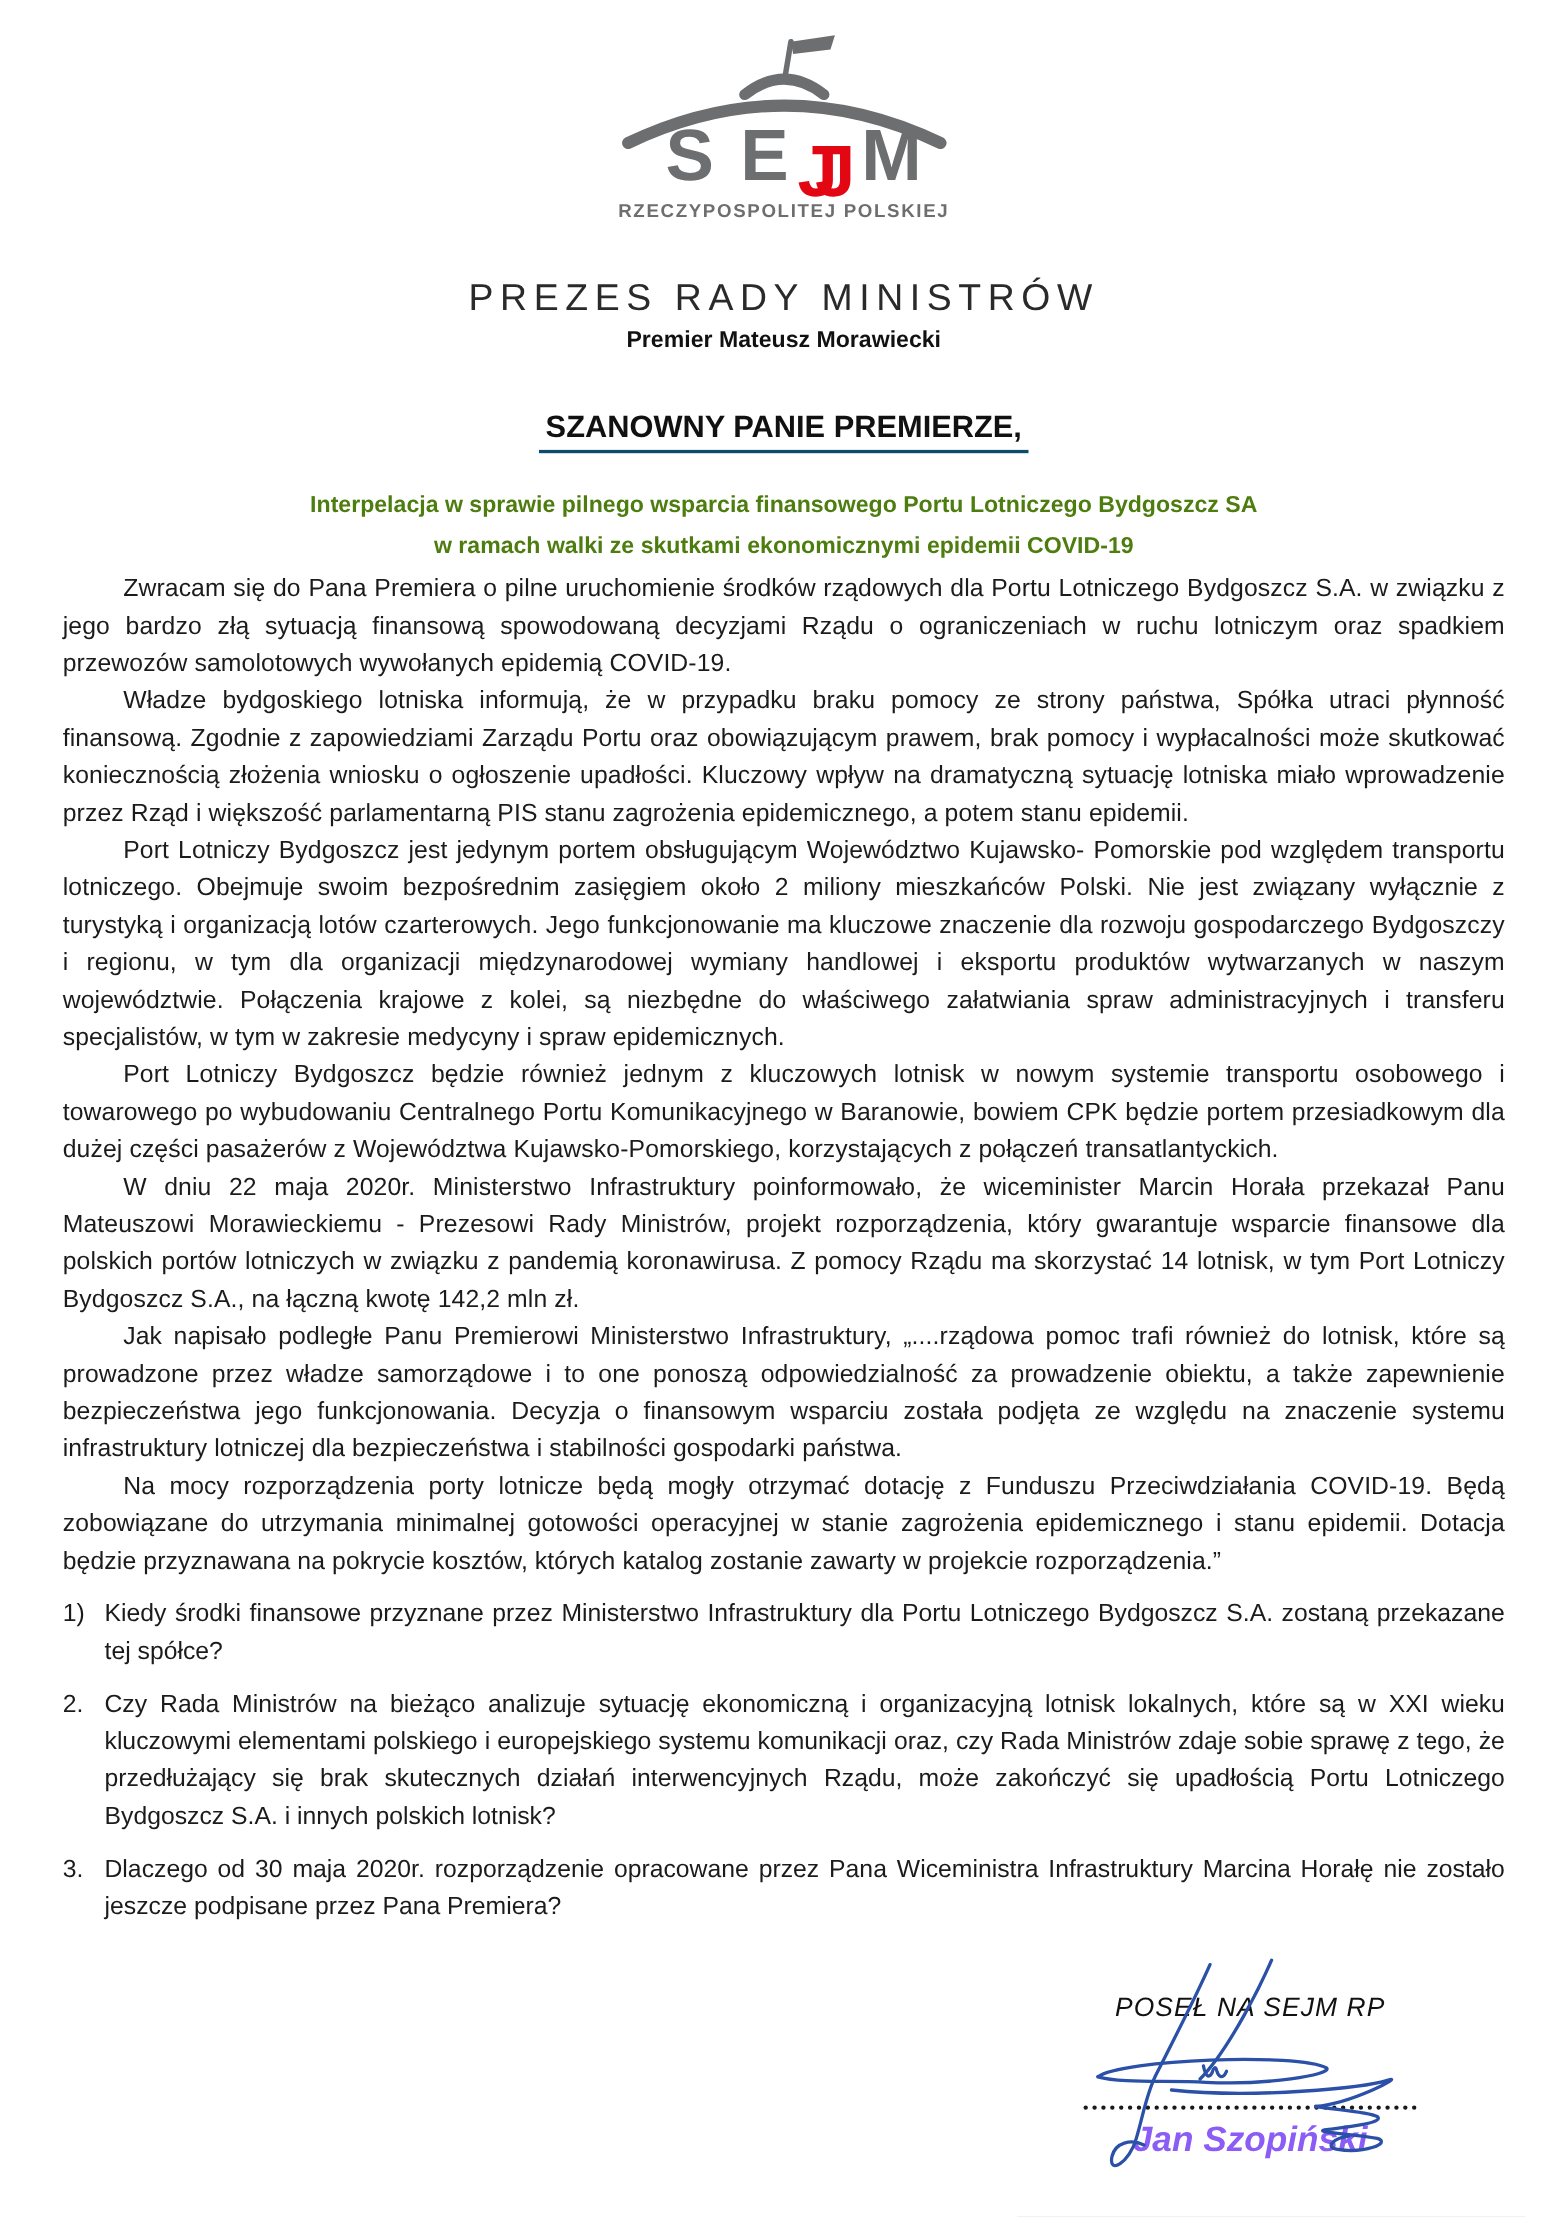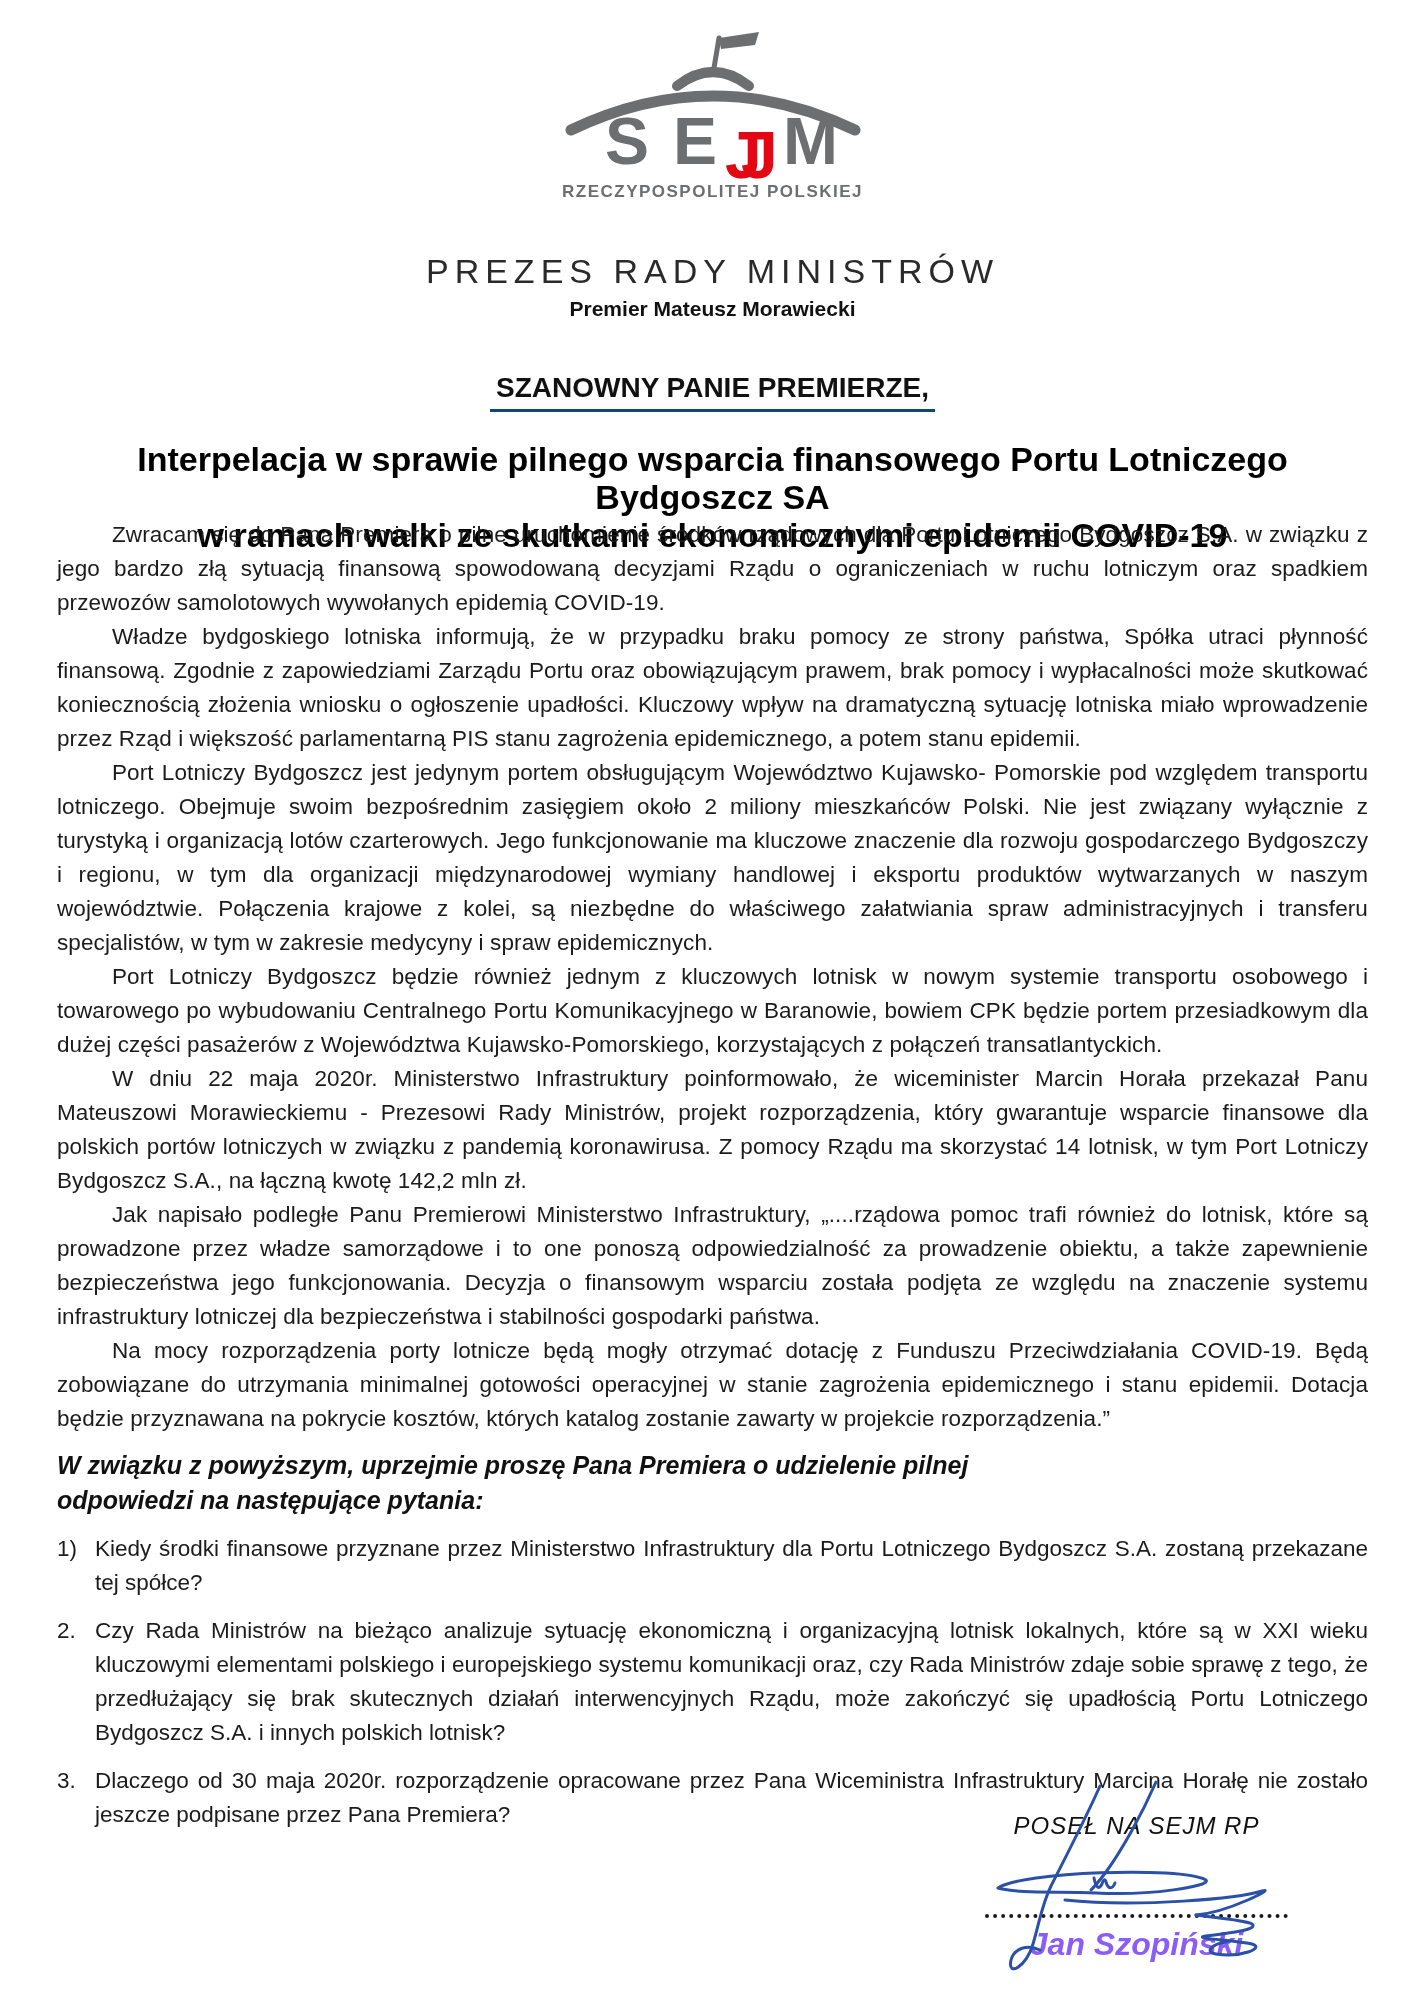--- a/index.html
+++ b/index.html
@@ -25,21 +25,21 @@
   }
   .addressee-name{
     margin-top:6px;font-size:21px;font-weight:bold;color:#111;
   }
   .salutation-wrap{position:absolute;top:372px;left:0;width:100%;text-align:center;}
   .salutation{
     display:inline-block;font-size:28px;font-weight:bold;color:#111;
     border-bottom:3px solid #0c4a6e;padding:0 6px 5px 6px;
   }
   .subject{position:absolute;top:440px;left:57px;width:1311px;text-align:center;}
-  .subject div{font-size:34px;font-weight:bold;line-height:38px;color:#000000;}
+  .subject div{font-size:21px;font-weight:bold;line-height:38px;color:#4d7c0f;}
   
   .body-text{position:absolute;top:518px;left:57px;width:1311px;}
   .body-text p{
     margin:0;font-size:22.5px;line-height:34px;text-align:justify;
     text-indent:55px;color:#1b1b1b;letter-spacing:0.1px;
   }
   .request{margin-top:12px;font-size:25px;line-height:35px;font-weight:bold;font-style:italic;color:#111;}
   .questions{margin-top:14px;}
   .q-item{display:flex;margin-bottom:14px;}
   .q-marker{flex:0 0 38px;font-size:22.5px;line-height:34px;color:#1b1b1b;}
@@ -91,24 +91,20 @@
 
   <div class="body-text">
     <p>Zwracam się do Pana Premiera o pilne uruchomienie środków rządowych dla Portu Lotniczego Bydgoszcz S.A. w związku z jego bardzo złą sytuacją finansową spowodowaną decyzjami Rządu o ograniczeniach w ruchu lotniczym oraz spadkiem przewozów samolotowych wywołanych epidemią COVID-19.</p>
     <p>Władze bydgoskiego lotniska informują, że w przypadku braku pomocy ze strony państwa, Spółka utraci płynność finansową. Zgodnie z zapowiedziami Zarządu Portu oraz obowiązującym prawem, brak pomocy i wypłacalności może skutkować koniecznością złożenia wniosku o ogłoszenie upadłości. Kluczowy wpływ na dramatyczną sytuację lotniska miało wprowadzenie przez Rząd i większość parlamentarną PIS stanu zagrożenia epidemicznego, a potem stanu epidemii.</p>
     <p>Port Lotniczy Bydgoszcz jest jedynym portem obsługującym Województwo Kujawsko- Pomorskie pod względem transportu lotniczego. Obejmuje swoim bezpośrednim zasięgiem około 2 miliony mieszkańców Polski. Nie jest związany wyłącznie z turystyką i organizacją lotów czarterowych. Jego funkcjonowanie ma kluczowe znaczenie dla rozwoju gospodarczego Bydgoszczy i regionu, w tym dla organizacji międzynarodowej wymiany handlowej i eksportu produktów wytwarzanych w naszym województwie. Połączenia krajowe z kolei, są niezbędne do właściwego załatwiania spraw administracyjnych i transferu specjalistów, w tym w zakresie medycyny i spraw epidemicznych.</p>
     <p>Port Lotniczy Bydgoszcz będzie również jednym z kluczowych lotnisk w nowym systemie transportu osobowego i towarowego po wybudowaniu Centralnego Portu Komunikacyjnego w Baranowie, bowiem CPK będzie portem przesiadkowym dla dużej części pasażerów z Województwa Kujawsko-Pomorskiego, korzystających z połączeń transatlantyckich.</p>
     <p>W dniu 22 maja 2020r. Ministerstwo Infrastruktury poinformowało, że wiceminister Marcin Horała przekazał Panu Mateuszowi Morawieckiemu - Prezesowi Rady Ministrów, projekt rozporządzenia, który gwarantuje wsparcie finansowe dla polskich portów lotniczych w związku z pandemią koronawirusa. Z pomocy Rządu ma skorzystać 14 lotnisk, w tym Port Lotniczy Bydgoszcz S.A., na łączną kwotę 142,2 mln zł.</p>
     <p>Jak napisało podległe Panu Premierowi Ministerstwo Infrastruktury, „....rządowa pomoc trafi również do lotnisk, które są prowadzone przez władze samorządowe i to one ponoszą odpowiedzialność za prowadzenie obiektu, a także zapewnienie bezpieczeństwa jego funkcjonowania. Decyzja o finansowym wsparciu została podjęta ze względu na znaczenie systemu infrastruktury lotniczej dla bezpieczeństwa i stabilności gospodarki państwa.</p>
     <p>Na mocy rozporządzenia porty lotnicze będą mogły otrzymać dotację z Funduszu Przeciwdziałania COVID-19. Będą zobowiązane do utrzymania minimalnej gotowości operacyjnej w stanie zagrożenia epidemicznego i stanu epidemii. Dotacja będzie przyznawana na pokrycie kosztów, których katalog zostanie zawarty w projekcie rozporządzenia.”</p>
 
-    <div class="request">
-      <div>W związku z powyższym, uprzejmie proszę Pana Premiera o udzielenie pilnej</div>
-      <div>odpowiedzi na następujące pytania:</div>
-    </div>
 
     <div class="questions">
       <div class="q-item">
         <span class="q-marker">1)</span>
         <span class="q-text">Kiedy środki finansowe przyznane przez Ministerstwo Infrastruktury dla Portu Lotniczego Bydgoszcz S.A. zostaną przekazane tej spółce?</span>
       </div>
       <div class="q-item">
         <span class="q-marker">2.</span>
         <span class="q-text">Czy Rada Ministrów na bieżąco analizuje sytuację ekonomiczną i organizacyjną lotnisk lokalnych, które są w XXI wieku kluczowymi elementami polskiego i europejskiego systemu komunikacji oraz, czy Rada Ministrów zdaje sobie sprawę z tego, że przedłużający się brak skutecznych działań interwencyjnych Rządu, może zakończyć się upadłością Portu Lotniczego Bydgoszcz S.A. i innych polskich lotnisk?</span>
       </div>

